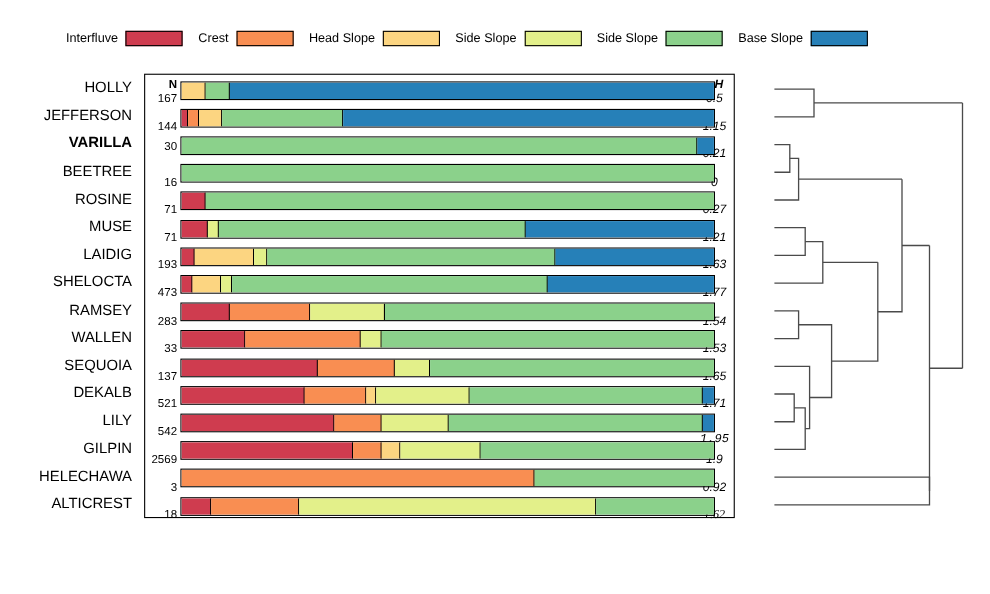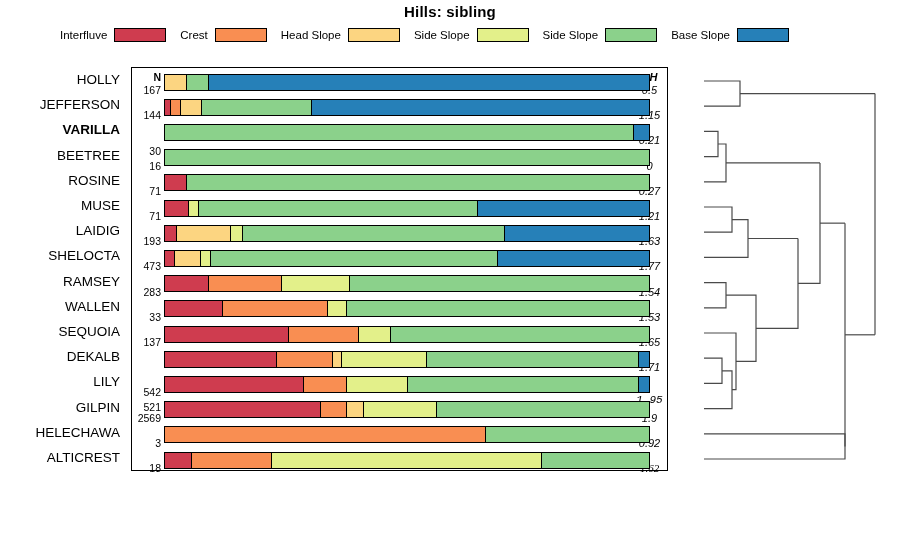--- a/index.html
+++ b/index.html
@@ -197,21 +197,20 @@
     width: 200px;
     height: 404px;
   }
   #dendro svg { display: block; }
 </style>
 </head>
 <body>
 
 <div id="root">
 
-  <div id="chart-title">Hills: sibling</div>
 
   <div id="legend">
       <div class="legend-entry">
         <span class="legend-label">Interfluve</span>
         <span class="legend-swatch" style="background: rgb(207, 60, 79);"></span>
       </div>
       <div class="legend-entry">
         <span class="legend-label">Crest</span>
         <span class="legend-swatch" style="background: rgb(249, 142, 82);"></span>
       </div>
@@ -265,21 +264,21 @@
         </div>
         <div class="row-n" style="top: 41.2px; left: 0px;">144</div>
         <div class="row-h" style="top: 41.2px;">1.15</div>
         <div class="bar" style="left: 32px; top: 30.7px; width: 486px;">
           <div class="seg" style="flex: 0 0 5.832px; background: rgb(207, 60, 79);"></div>
           <div class="seg" style="flex: 0 0 9.72px; background: rgb(249, 142, 82);"></div>
           <div class="seg" style="flex: 0 0 21.87px; background: rgb(252, 213, 129);"></div>
           <div class="seg" style="flex: 0 0 109.35px; background: rgb(139, 209, 139);"></div>
           <div class="seg" style="flex: 0 0 339.228px; background: rgb(38, 128, 184);"></div>
         </div>
-        <div class="row-n" style="top: 77px; left: 0px;">30</div>
+        <div class="row-n" style="top: 59px; left: 0px;">30</div>
         <div class="row-h" style="top: 66.4px;">0.21</div>
         <div class="bar" style="left: 32px; top: 55.9px; width: 486px;">
           <div class="seg" style="flex: 0 0 468.99px; background: rgb(139, 209, 139);"></div>
           <div class="seg" style="flex: 0 0 17.01px; background: rgb(38, 128, 184);"></div>
         </div>
         <div class="row-n" style="top: 91.6px; left: 0px;">16</div>
         <div class="row-h" style="top: 91.6px;">0</div>
         <div class="bar" style="left: 32px; top: 81.1px; width: 486px;">
           <div class="seg" style="flex: 0 0 486px; background: rgb(139, 209, 139);"></div>
         </div>
@@ -332,21 +331,21 @@
           <div class="seg" style="flex: 0 0 303.75px; background: rgb(139, 209, 139);"></div>
         </div>
         <div class="row-n" style="top: 268px; left: 0px;">137</div>
         <div class="row-h" style="top: 268px;">1.65</div>
         <div class="bar" style="left: 32px; top: 257.5px; width: 486px;">
           <div class="seg" style="flex: 0 0 123.93px; background: rgb(207, 60, 79);"></div>
           <div class="seg" style="flex: 0 0 70.47px; background: rgb(249, 142, 82);"></div>
           <div class="seg" style="flex: 0 0 31.59px; background: rgb(227, 240, 138);"></div>
           <div class="seg" style="flex: 0 0 260.01px; background: rgb(139, 209, 139);"></div>
         </div>
-        <div class="row-n" style="top: 293.2px; left: 0px; margin-top: 40px;">521</div>
+        <div class="row-n" style="top: 293.2px; left: 0px;">521</div>
         <div class="row-h" style="top: 293.2px;">1.71</div>
         <div class="bar" style="left: 32px; top: 282.7px; width: 486px;">
           <div class="seg" style="flex: 0 0 111.78px; background: rgb(207, 60, 79);"></div>
           <div class="seg" style="flex: 0 0 55.89px; background: rgb(249, 142, 82);"></div>
           <div class="seg" style="flex: 0 0 9.72px; background: rgb(252, 213, 129);"></div>
           <div class="seg" style="flex: 0 0 85.05px; background: rgb(227, 240, 138);"></div>
           <div class="seg" style="flex: 0 0 211.41px; background: rgb(139, 209, 139);"></div>
           <div class="seg" style="flex: 0 0 12.15px; background: rgb(38, 128, 184);"></div>
         </div>
         <div class="row-n" style="top: 318.4px; left: 0px;">542</div>

